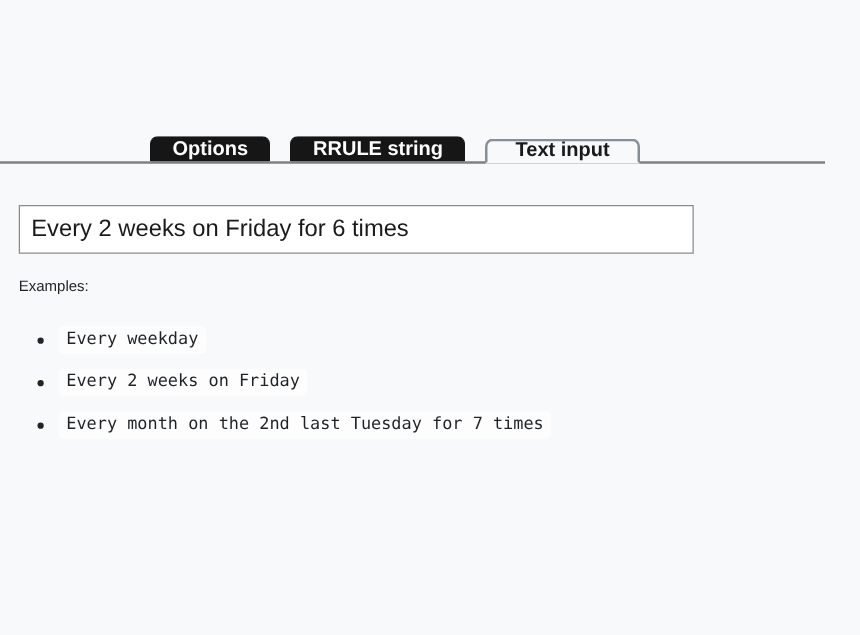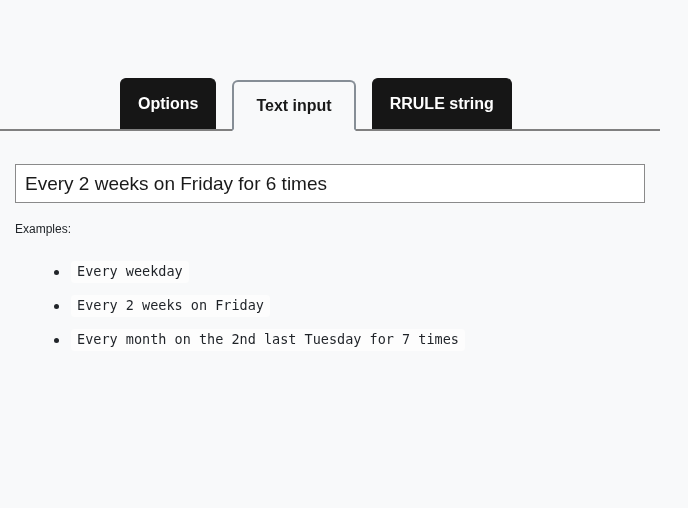--- a/index.html
+++ b/index.html
@@ -44,21 +44,21 @@
     width: 660px;
     height: 39px;
     box-sizing: border-box;
     display: flex;
     align-items: flex-end;
     padding-left: 120px;
     border-bottom: 2px solid #808080;
   }
 
   .tab {
-    height: 51px;
+    height: 20px;
     box-sizing: border-box;
     display: flex;
     align-items: center;
     justify-content: center;
     font-size: 16px;
     font-weight: bold;
     border-radius: 6px 6px 0 0;
     cursor: pointer;
     user-select: none;
     padding: 0 17px;
@@ -80,21 +80,21 @@
     border-bottom: 2px solid #f8f9fa;
     margin-bottom: -2px;
     padding: 0 22px;
   }
 
   
   .text-input {
     position: absolute;
     top: 164px;
     left: 15px;
-    width: 630px;
+    width: 540px;
     height: 39px;
     box-sizing: border-box;
     border: 1px solid #8a8a8a;
     background: #ffffff;
     font-family: "Liberation Sans", sans-serif;
     font-size: 19px;
     color: #1a1a1a;
     padding: 0 9px;
     outline: none;
     border-radius: 0;
@@ -117,21 +117,20 @@
     margin: 0;
     padding: 0 0 0 32px;
     list-style: none;
   }
 
   .examples-list li {
     position: relative;
     height: 34px;
     display: flex;
     align-items: center;
-    margin-left: 24px;
   }
 
   .examples-list li::before {
     content: "";
     position: absolute;
     left: -17px;
     top: 50%;
     width: 5px;
     height: 5px;
     margin-top: -2px;
@@ -155,25 +154,25 @@
 </head>
 <body>
 
 <div class="page">
 
 
   <div class="tabs">
     <div class="tab inactive">
       <span>Options</span>
     </div>
+    <div class="tab inactive">
+      <span>RRULE string</span>
+    </div>
     <div class="tab active">
       <span>Text input</span>
-    </div>
-    <div class="tab inactive">
-      <span>RRULE string</span>
     </div>
   </div>
 
   <input class="text-input" type="text" value="Every 2 weeks on Friday for 6 times" style="">
 
   <div class="examples-label">Examples:</div>
 
   <ul class="examples-list">
     <li>
       <code class="code-chip">Every weekday</code>

